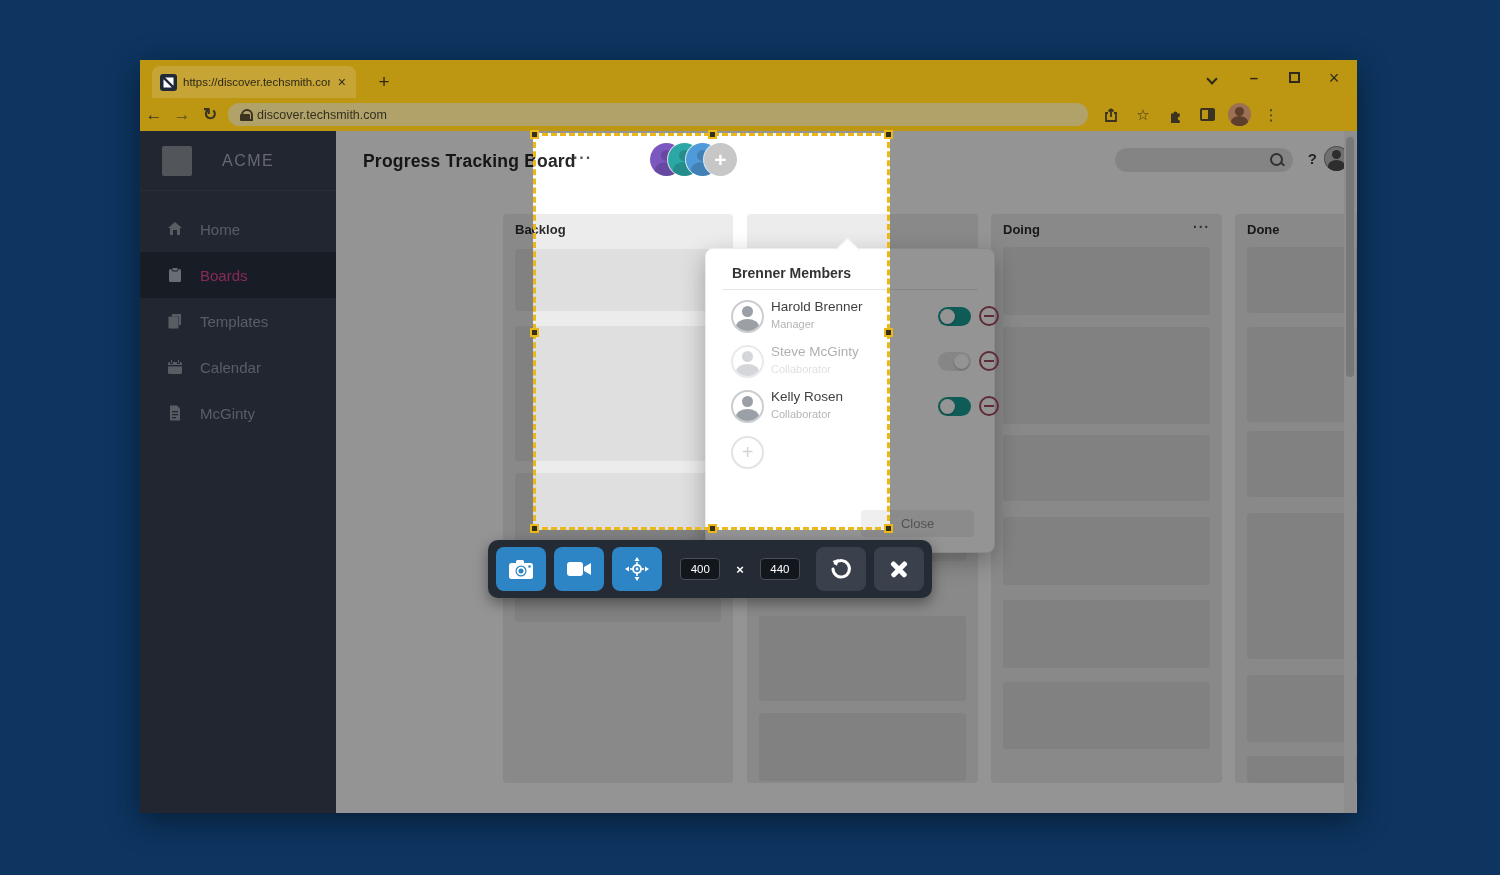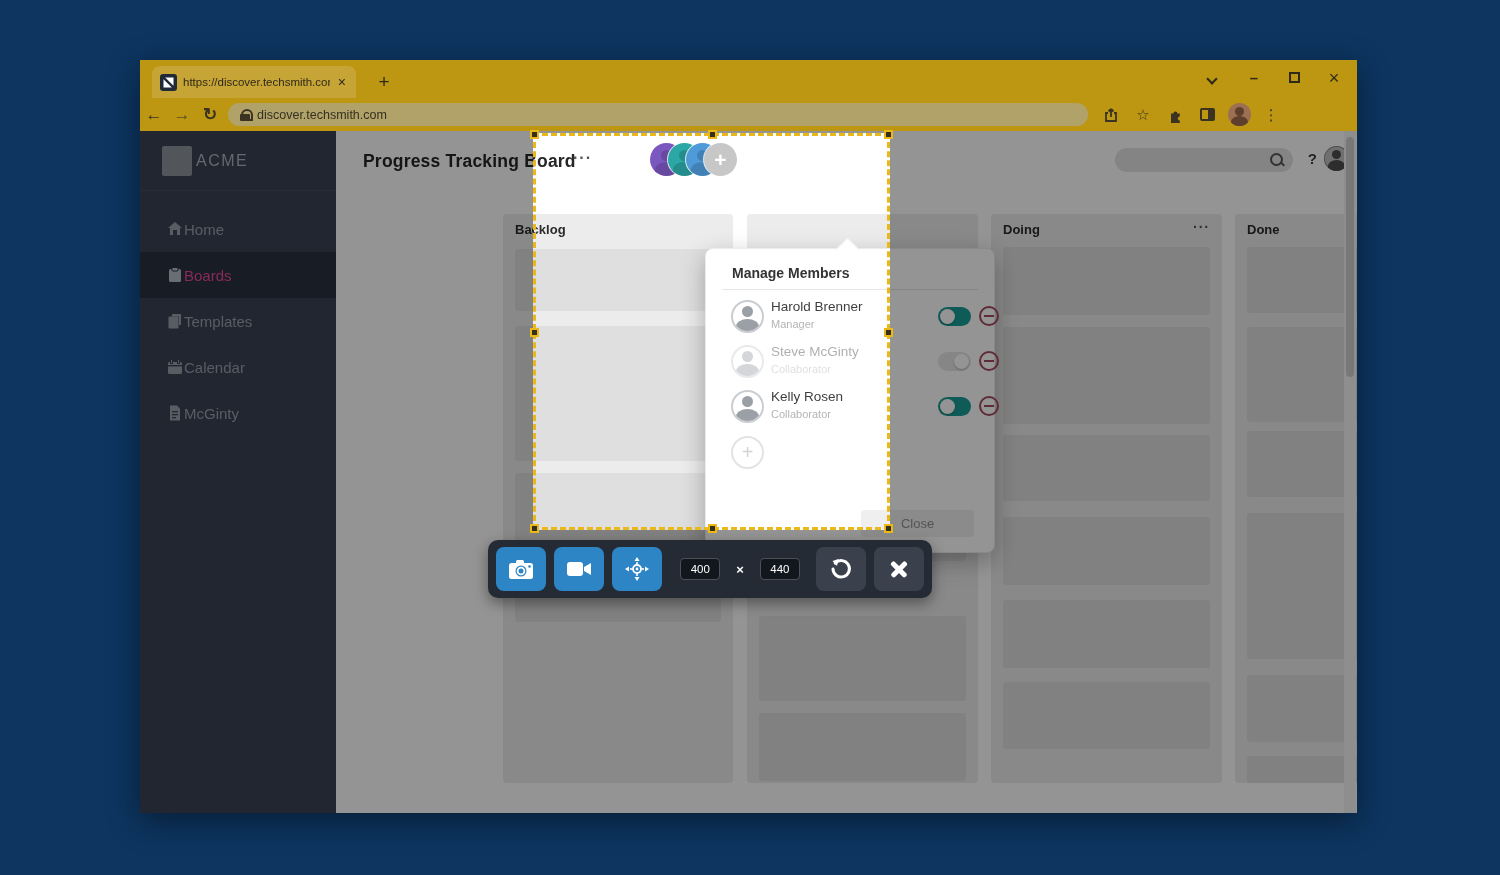--- a/index.html
+++ b/index.html
@@ -39,24 +39,24 @@
   #profile-avatar::before { content:""; position:absolute; left:7px; top:4px; width:9px; height:9px; border-radius:50%; background:#5d3f2c; }
   #profile-avatar::after { content:""; position:absolute; left:3px; top:13px; width:17px; height:12px; border-radius:50% 50% 0 0; background:#5d3f2c; }
   #panel-ico { width:15px; height:13px; border:2px solid #3a3322; border-radius:2px; position:relative; }
   #panel-ico::after { content:""; position:absolute; right:0; top:0; width:5px; height:9px; background:#3a3322; }
 
   
   #page { position:absolute; left:0; top:71px; width:1217px; height:682px; background:#fff; overflow:hidden; }
 
   
   #sidebar { position:absolute; left:0; top:0; width:196px; height:682px; background:#3a4254; }
-  #brand { height:60px; display:flex; align-items:center; gap:4px; padding-left:22px; border-bottom:1px solid rgba(255,255,255,.07); }
+  #brand { height:60px; display:flex; align-items:center; gap:30px; padding-left:22px; border-bottom:1px solid rgba(255,255,255,.07); }
   #brand .logo { width:30px; height:30px; background:#8d939c; border-radius:2px; }
   #brand .name { color:#aeb4bd; font-size:16px; letter-spacing:1.5px; }
-  .side-item { height:46px; display:flex; align-items:center; padding-left:26px; color:#98a1ad; font-size:15px; }
+  .side-item { height:46px; display:flex; align-items:center; gap:16px; padding-left:26px; color:#98a1ad; font-size:15px; }
   .side-item.active { background:#2a3140; color:#ec4899; }
   .side-item svg { flex:0 0 auto; }
   #side-list { margin-top:15px; }
 
   
   #content { position:absolute; left:196px; top:0; width:1021px; height:682px; background:#fff; }
   #page-title { position:absolute; left:27px; top:20px; font-size:17.5px; font-weight:bold; color:#262626; letter-spacing:.2px; }
   #title-dots { position:absolute; left:237px; top:18px; font-size:16px; font-weight:bold; color:#555; letter-spacing:1px; }
   #avatar-stack { position:absolute; left:314px; top:12px; height:34px; }
   .stack-av { position:absolute; top:0; width:33px; height:33px; border-radius:50%; box-shadow:0 0 0 1px rgba(255,255,255,.8); overflow:hidden; }
@@ -291,21 +291,21 @@
           <div class="card" style="top:461px;height:67px;"></div>
           <div class="card" style="top:542px;height:27px;"></div>
         </div>
 
         <div id="scrollbar">
             <span class="thumb"></span>
           </div>
 
         <div id="popup" style="left:369px; top:117px;">
           <div class="notch"></div>
-          <h3>Manage Members</h3>
+          <h3>Brenner Members</h3>
           <div class="divider"></div>
 
           <div class="member-row" style="top:46px;">
             <span class="m-av"></span>
             <span class="m-name">Harold Brenner</span>
             <span class="m-role">Manager</span>
             <span class="toggle on">
                 <span class="knob"></span>
               </span>
             <span class="remove-btn"></span>

